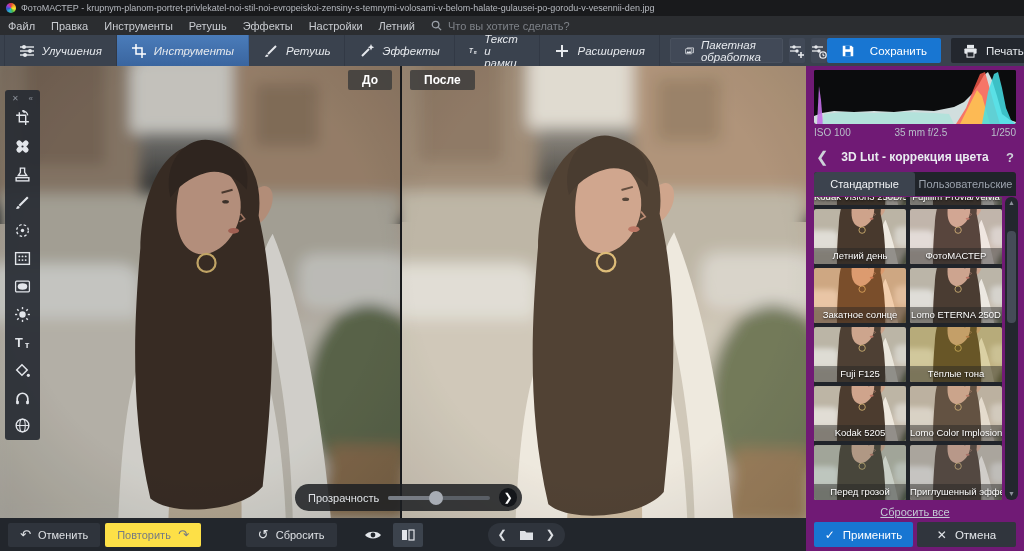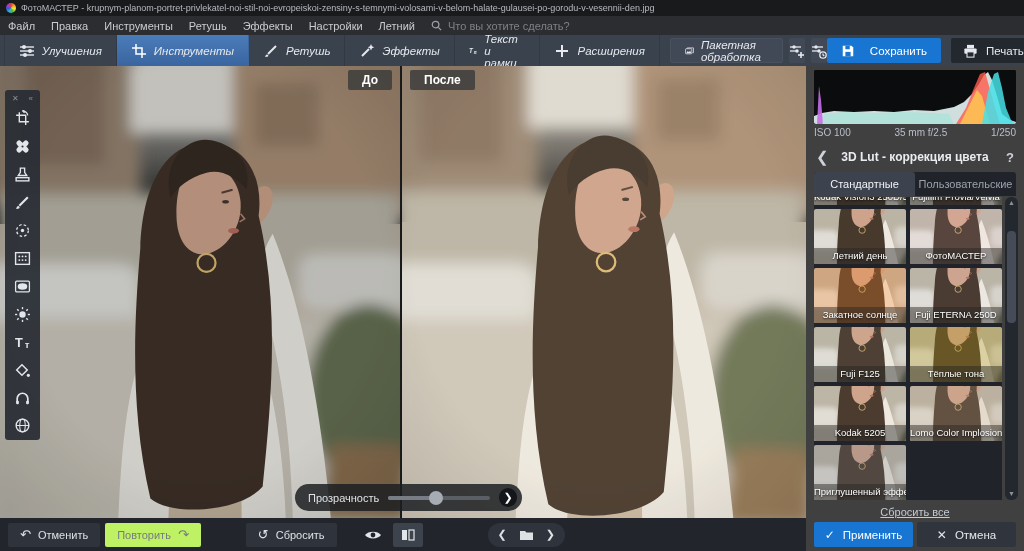--- a/index.html
+++ b/index.html
@@ -47,21 +47,21 @@
 
   
   .opacity-pill{position:absolute;left:295px;top:418px;width:227px;height:27px;background:rgba(28,30,34,.85);border-radius:14px;display:flex;align-items:center;padding:0 5px 0 13px;gap:9px;}
   .opacity-label{font-size:11px;color:#dfe2e6;white-space:nowrap;}
   .slider{position:relative;width:108px;height:4px;background:#5a5f66;border-radius:2px;}
   .slider .fill{position:absolute;left:0;top:0;height:4px;width:47%;background:#787d85;border-radius:2px;}
   .slider .handle{position:absolute;top:-5px;left:calc(47% - 7px);width:14px;height:14px;border-radius:50%;background:#a7acb4;}
   .pill-next{width:19px;height:19px;border-radius:50%;background:#14161a;color:#fff;display:flex;align-items:center;justify-content:center;font-size:11px;margin-left:auto;}
 
   
-  .rpanel{position:absolute;left:806px;top:66px;width:218px;height:485px;background:#404040;}
+  .rpanel{position:absolute;left:806px;top:66px;width:218px;height:485px;background:#701a75;}
   .histogram{position:absolute;left:8px;top:4px;width:202px;height:54px;background:#0b0c0d;border-radius:2px;overflow:hidden;}
   .exif{position:absolute;left:8px;top:61px;width:202px;display:flex;justify-content:space-between;font-size:10px;color:#b8bfc9;}
   .sec-head{position:absolute;left:0;top:78px;width:218px;height:26px;display:flex;align-items:center;padding:0 10px;}
   .sec-back{color:#cdd2d9;font-size:15px;font-weight:bold;width:18px;}
   .sec-title{flex:1;text-align:center;font-size:12px;font-weight:bold;color:#e9ecf0;}
   .sec-help{color:#cdd2d9;font-size:13px;font-weight:bold;width:18px;text-align:right;}
   .tabs{position:absolute;left:8px;top:106px;width:202px;height:24px;display:flex;background:#20242a;border-radius:3px 3px 0 0;}
   .rtab{flex:1;display:flex;align-items:center;justify-content:center;font-size:11px;color:#9aa1ab;border-radius:3px 3px 0 0;}
   .rtab.active{background:#3c434e;color:#f0f2f5;}
   .filters-viewport{position:absolute;left:8px;top:131px;width:188px;height:303px;overflow:hidden;background:#20242a;}
@@ -77,21 +77,21 @@
   .scroll-thumb{position:absolute;top:22px;left:0;width:9px;height:92px;background:#454c57;border-radius:4px;}
   .reset-all{position:absolute;left:0;top:440px;width:218px;text-align:center;font-size:11px;color:#c3cad4;text-decoration:underline;}
   .apply-row{position:absolute;left:8px;top:456px;width:202px;display:flex;gap:4px;}
   .btn-apply{flex:1;height:25px;background:#1876d2;border-radius:2px;color:#fff;font-size:11.5px;display:flex;align-items:center;justify-content:center;gap:8px;}
   .btn-cancel{flex:1;height:25px;background:#30353d;border-radius:2px;color:#e4e7eb;font-size:11.5px;display:flex;align-items:center;justify-content:center;gap:8px;}
   .glyph{font-size:12px;}
 
   
   .bottombar{position:absolute;left:0;top:518px;width:806px;height:33px;background:#22262c;display:flex;align-items:center;padding:0 8px;font-size:11px;}
   .bbtn{display:flex;align-items:center;gap:7px;height:24px;padding:0 12px;background:#2f343c;border-radius:2px;color:#dde0e4;margin-right:5px;}
-  .bbtn.dim{background:#bef264;color:#767b83;}
+  .bbtn.dim{background:#fde047;color:#767b83;}
   .bbtn .arr{font-size:13px;line-height:1;}
   .icon-btn{width:30px;height:24px;background:transparent;border-radius:2px;display:flex;align-items:center;justify-content:center;color:#e2e5ea;margin-right:5px;}
   .icon-btn.lit{background:#3c434d;}
   .nav-pill{display:flex;align-items:center;height:24px;background:#2f343c;border-radius:12px;padding:0 10px;gap:12px;color:#dde0e4;margin-left:60px;}
   .zoom-controls{margin-left:auto;display:flex;align-items:center;gap:9px;color:#dde0e4;}
   .fit-btn{width:22px;height:22px;border:1px solid #585f6a;border-radius:2px;display:flex;align-items:center;justify-content:center;}
   .ratio{font-size:12px;font-weight:bold;color:#f0f2f5;}
   .circle-btn{width:18px;height:18px;border-radius:50%;background:#c9cdd3;color:#22262c;display:flex;align-items:center;justify-content:center;font-size:13px;font-weight:bold;line-height:1;}
   .zoom-val{font-size:11px;color:#aeb3bb;min-width:30px;text-align:center;}
 
@@ -464,21 +464,21 @@
               <use href="#scene"></use>
             </svg>
             <div class="tint" style="background: rgba(255, 158, 78, 0.35);"></div>
             <div class="thumb-label">Закатное солнце</div>
           </div>
           <div class="thumb">
             <svg viewBox="70 60 260 310" preserveAspectRatio="xMidYMid slice">
               <use href="#scene"></use>
             </svg>
             <div class="tint" style="background: rgba(236, 236, 238, 0.12);"></div>
-            <div class="thumb-label">Fuji ETERNA 250D</div>
+            <div class="thumb-label">Lomo ETERNA 250D</div>
           </div>
           <div class="thumb">
             <svg viewBox="70 60 260 310" preserveAspectRatio="xMidYMid slice">
               <use href="#scene"></use>
             </svg>
             <div class="tint" style="background: rgba(231, 225, 210, 0.15);"></div>
             <div class="thumb-label">Fuji F125</div>
           </div>
           <div class="thumb">
             <svg viewBox="70 60 260 310" preserveAspectRatio="xMidYMid slice">
@@ -493,20 +493,27 @@
             </svg>
             <div class="tint" style="background: rgba(255, 236, 210, 0.12);"></div>
             <div class="thumb-label">Kodak 5205</div>
           </div>
           <div class="thumb">
             <svg viewBox="70 60 260 310" preserveAspectRatio="xMidYMid slice">
               <use href="#scene"></use>
             </svg>
             <div class="tint" style="background: rgba(208, 190, 162, 0.3);"></div>
             <div class="thumb-label">Lomo Color Implosion</div>
+          </div>
+          <div class="thumb">
+            <svg viewBox="70 60 260 310" preserveAspectRatio="xMidYMid slice">
+              <use href="#scene"></use>
+            </svg>
+            <div class="tint" style="background: rgba(118, 148, 140, 0.3);"></div>
+            <div class="thumb-label">Перед грозой</div>
           </div>
           <div class="thumb">
             <svg viewBox="70 60 260 310" preserveAspectRatio="xMidYMid slice">
               <use href="#scene"></use>
             </svg>
             <div class="tint" style="background: rgba(150, 150, 152, 0.32);"></div>
             <div class="thumb-label">Приглушенный эффект</div>
           </div>
         </div>
     </div>

